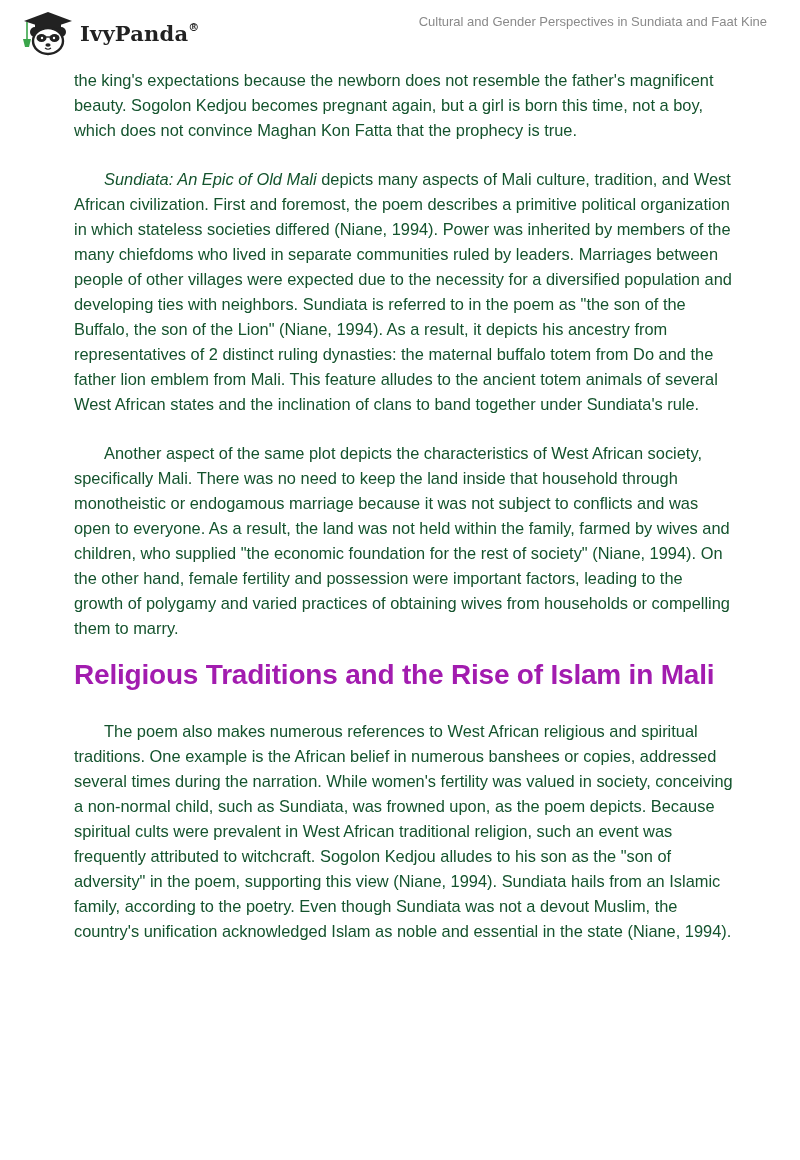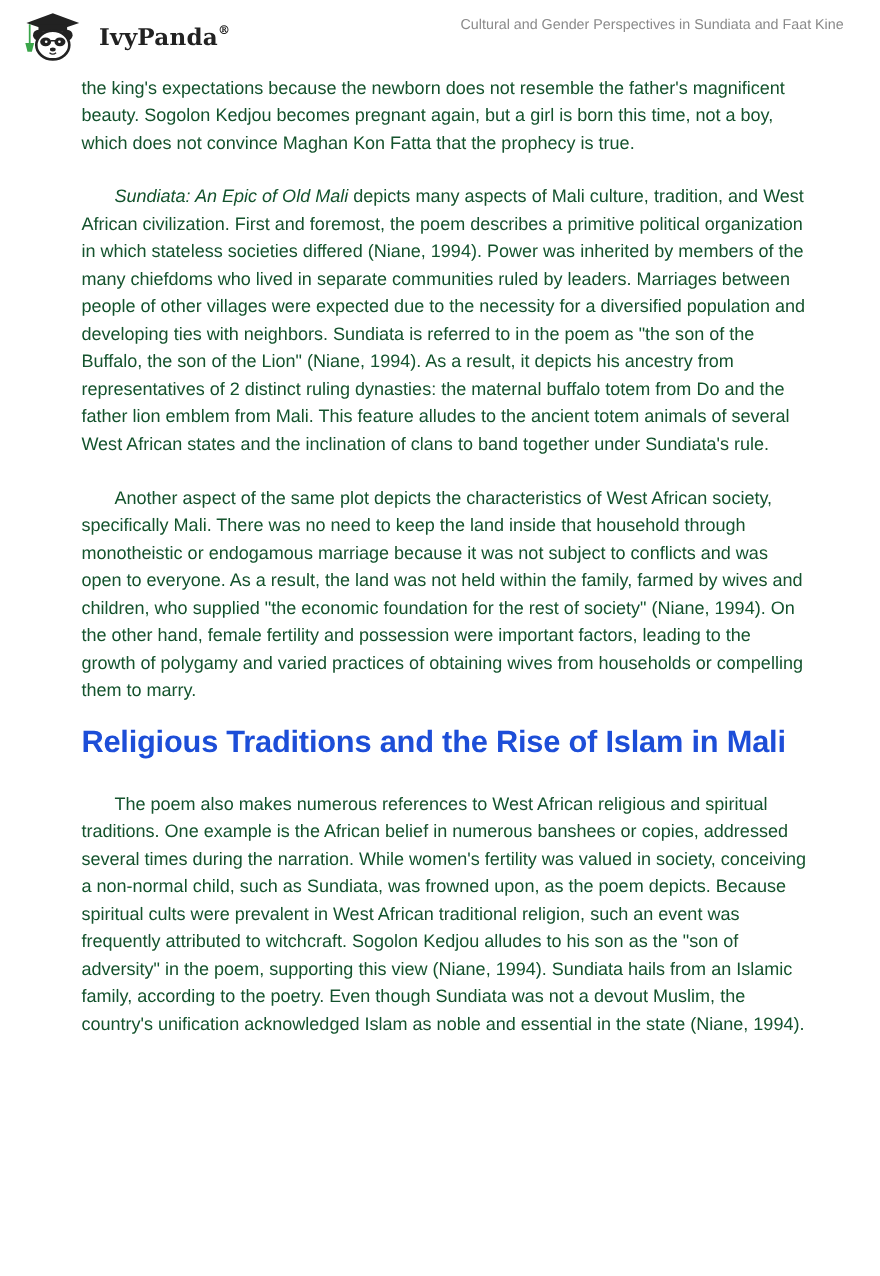--- a/index.html
+++ b/index.html
@@ -5,34 +5,34 @@
   html, body { margin: 0; padding: 0; background: #ffffff; }
   body {
     width: 800px; height: 1160px; position: relative; overflow: hidden;
     font-family: "Liberation Sans", sans-serif; color: #222222;
   }
   .header { position: absolute; top: 0; left: 0; width: 800px; height: 62px; }
   .logo { position: absolute; left: 18px; top: 9px; display: flex; align-items: center; }
   .logo svg { width: 58px; height: 48px; display: block; }
   .logo-text {
     font-family: "DejaVu Serif", serif; font-weight: bold; font-size: 21px;
-    color: #222; margin-left: 14px; letter-spacing: 0.2px;
+    color: #222; margin-left: 4px; letter-spacing: 0.2px;
   }
   .logo-text sup { font-size: 11px; font-weight: bold; position: relative; top: -2px; }
   .doc-title {
     position: absolute; right: 33px; top: 14px; font-size: 13px; color: #8a8a8a;
   }
   .content { position: absolute; left: 74px; top: 68px; width: 660px; }
   p {
     margin: 0 0 13px 0; font-size: 16.4px; line-height: 25px; color: #14532d;
   }
   p.indent { text-indent: 30px; margin-top: 24px; }
   h2 {
     margin: 10px 0 24px 0; font-size: 28px; line-height: 41px; font-weight: bold;
-    color: #1d4ed8; letter-spacing: -0.2px;
+    color: #a21caf; letter-spacing: -0.2px;
   }
   .footer-url {
     position: absolute; right: 34px; top: 1188px; font-size: 11px; color: #9a9a9a;
   }
 </style>
 </head>
 <body>
 
 <div class="header">
   <div class="logo">

